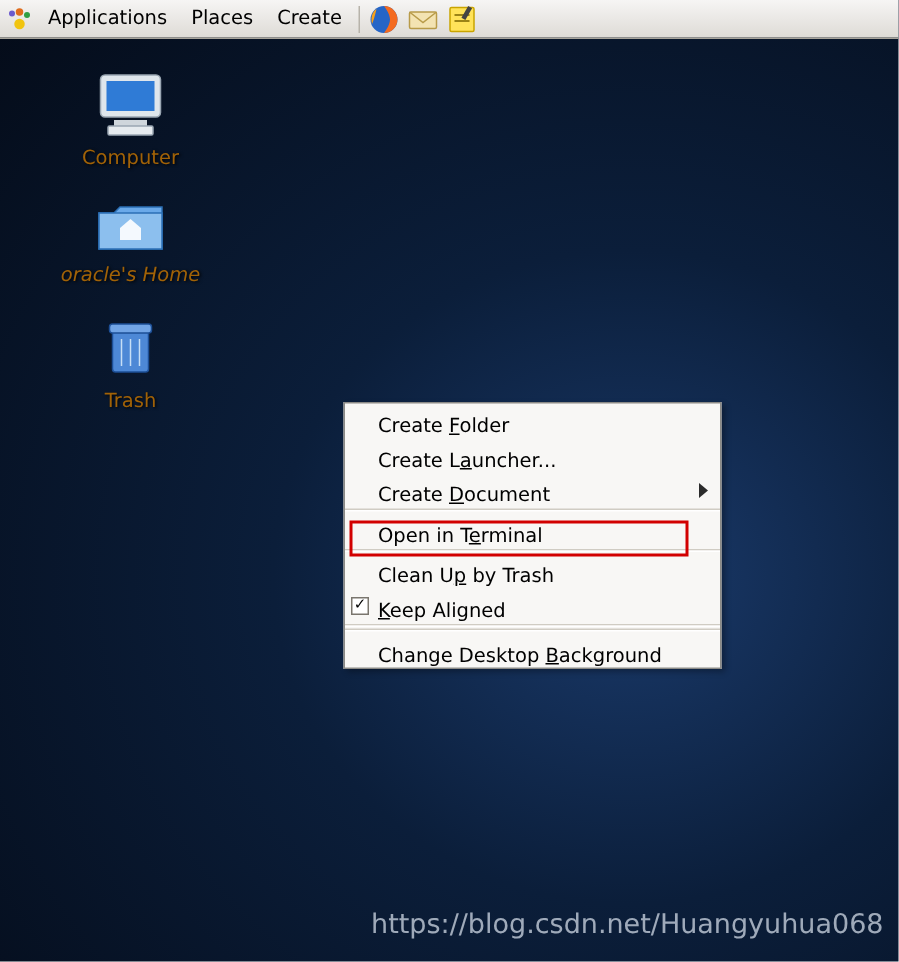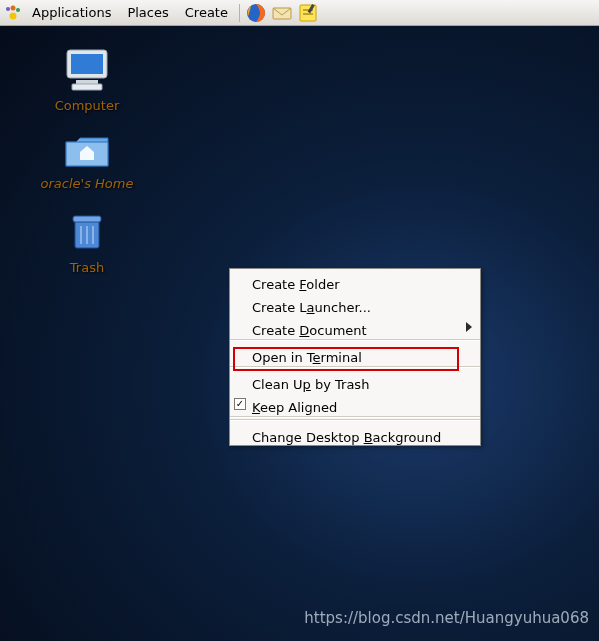--- a/index.html
+++ b/index.html
@@ -112,21 +112,21 @@
     .highlight-box {
       position: absolute;
       border: 2px solid #d20000;
       pointer-events: none;
     }
     .watermark {
       position: absolute;
       right: 10px;
       bottom: 14px;
       color: #b9c3d1;
-      font-size: 15px;
+      font-size: 18px;
       opacity: .85;
     }
   </style>
 </head>
 <body>
 
 <div class="menubar">
   <span class="app-icon">
     <svg viewBox="0 0 18 18" width="18" height="18">
       <circle cx="4" cy="5" r="2" fill="#6b5bcd"></circle>

